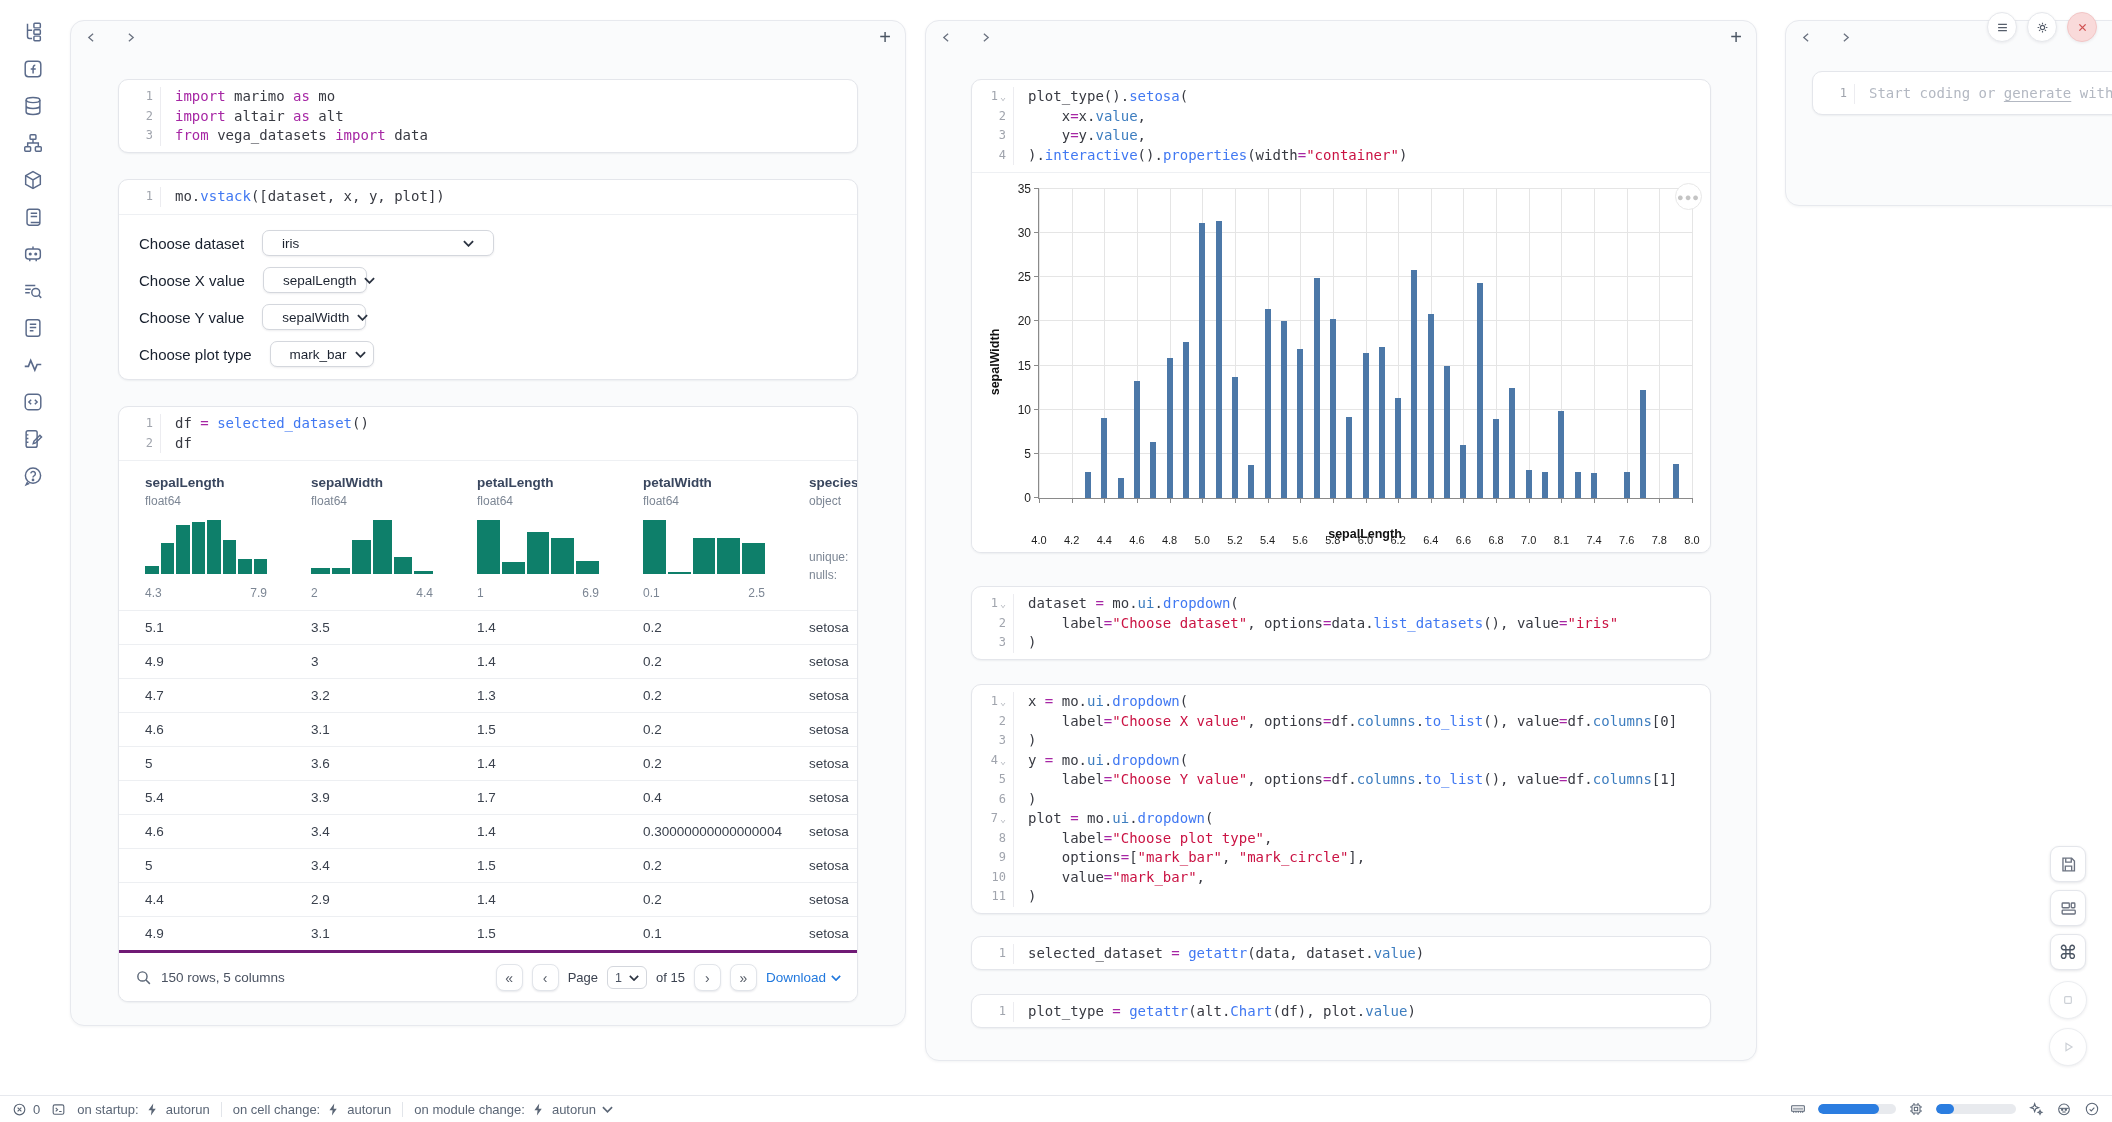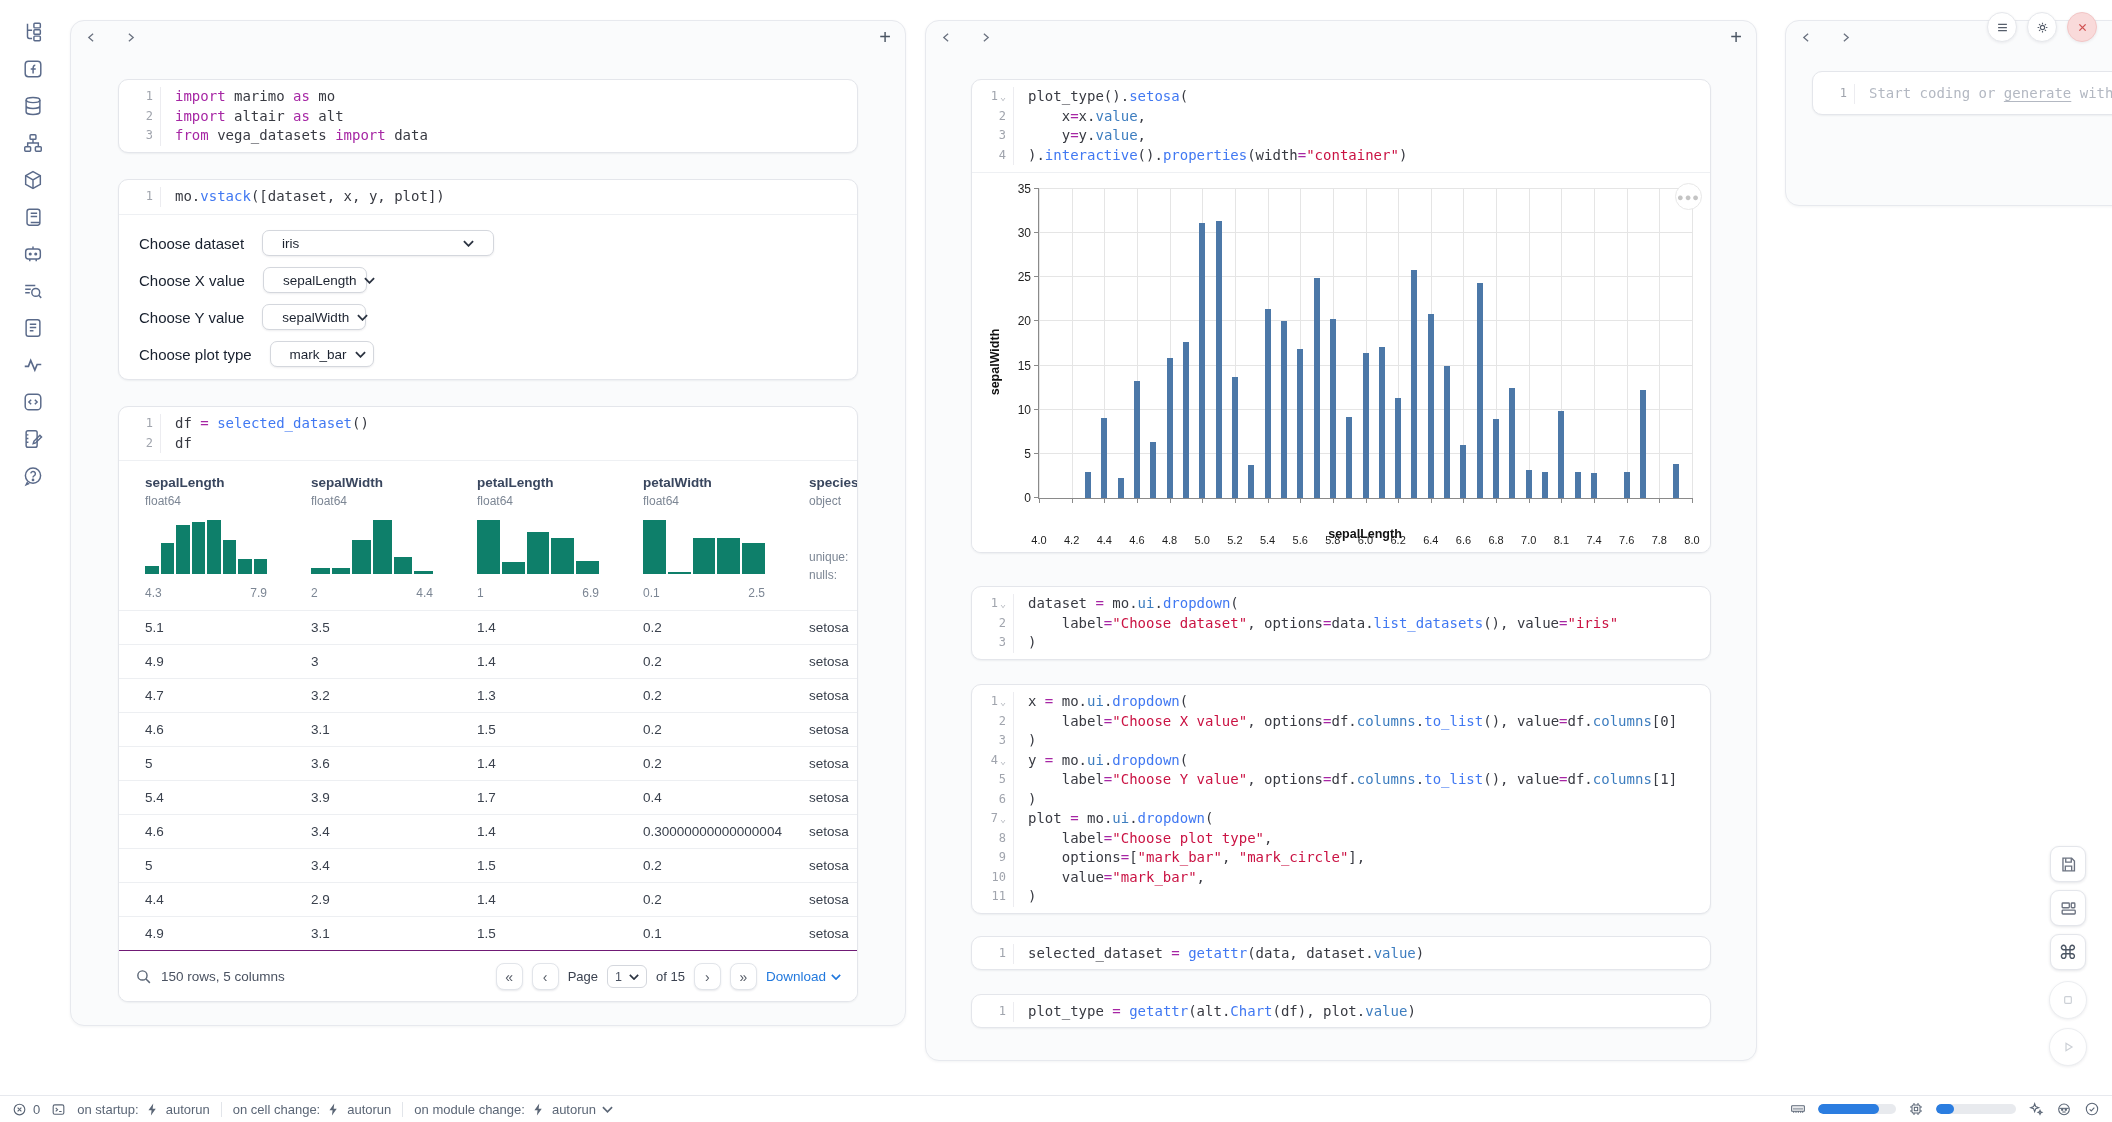--- a/index.html
+++ b/index.html
@@ -52,21 +52,21 @@
   .th-type { font-size:12px; color:#7c8694; margin-top:4px; }
   .hist { display:flex; align-items:flex-end; gap:2px; height:54px; width:122px; margin-top:12px; }
   .hb { flex:1; background:#0e7f6a; }
   .minmax { display:flex; justify-content:space-between; width:122px; font-size:12px; color:#7c8694;
             margin-top:12px; padding-bottom:10px; }
   .th-meta { font-size:12px; color:#7c8694; margin-top:40px; line-height:18px; }
   .tbody { overflow:hidden; }
   .trow { display:flex; padding-left:26px; border-top:1px solid #edeff2; height:34px; align-items:center;
           font-size:13.5px; color:#3a414d; }
   .td { width:166px; flex:0 0 166px; overflow:hidden; white-space:nowrap; }
-  .tfoot { border-top:1px solid #701a75; height:52px; display:flex; align-items:center; padding:0 16px; gap:9px;
+  .tfoot { border-top:3px solid #701a75; height:52px; display:flex; align-items:center; padding:0 16px; gap:9px;
            background:#fff; font-size:13.5px; color:#4a5261; }
   .tfoot .spacer { flex:1; }
   .search-ic { color:#5b6676; display:flex; } .search-ic svg { width:17px; height:17px; }
   .pbtn { width:27px; height:27px; border:1px solid #e2e5ea; border-radius:8px; background:#fff;
           box-shadow:0 1px 2px rgba(23,31,55,.1); display:flex; align-items:center; justify-content:center;
           color:#555b66; font-size:14px; cursor:pointer; }
   .page-lab { font-size:13px; color:#3b4250; }
   .page-select { border:1px solid #d4d7dd; border-radius:6px; height:23px; padding:0 7px; display:flex;
                  align-items:center; gap:7px; font-size:12.5px; background:#fff; cursor:pointer; }
   .page-select svg { width:10px; height:6px; }

